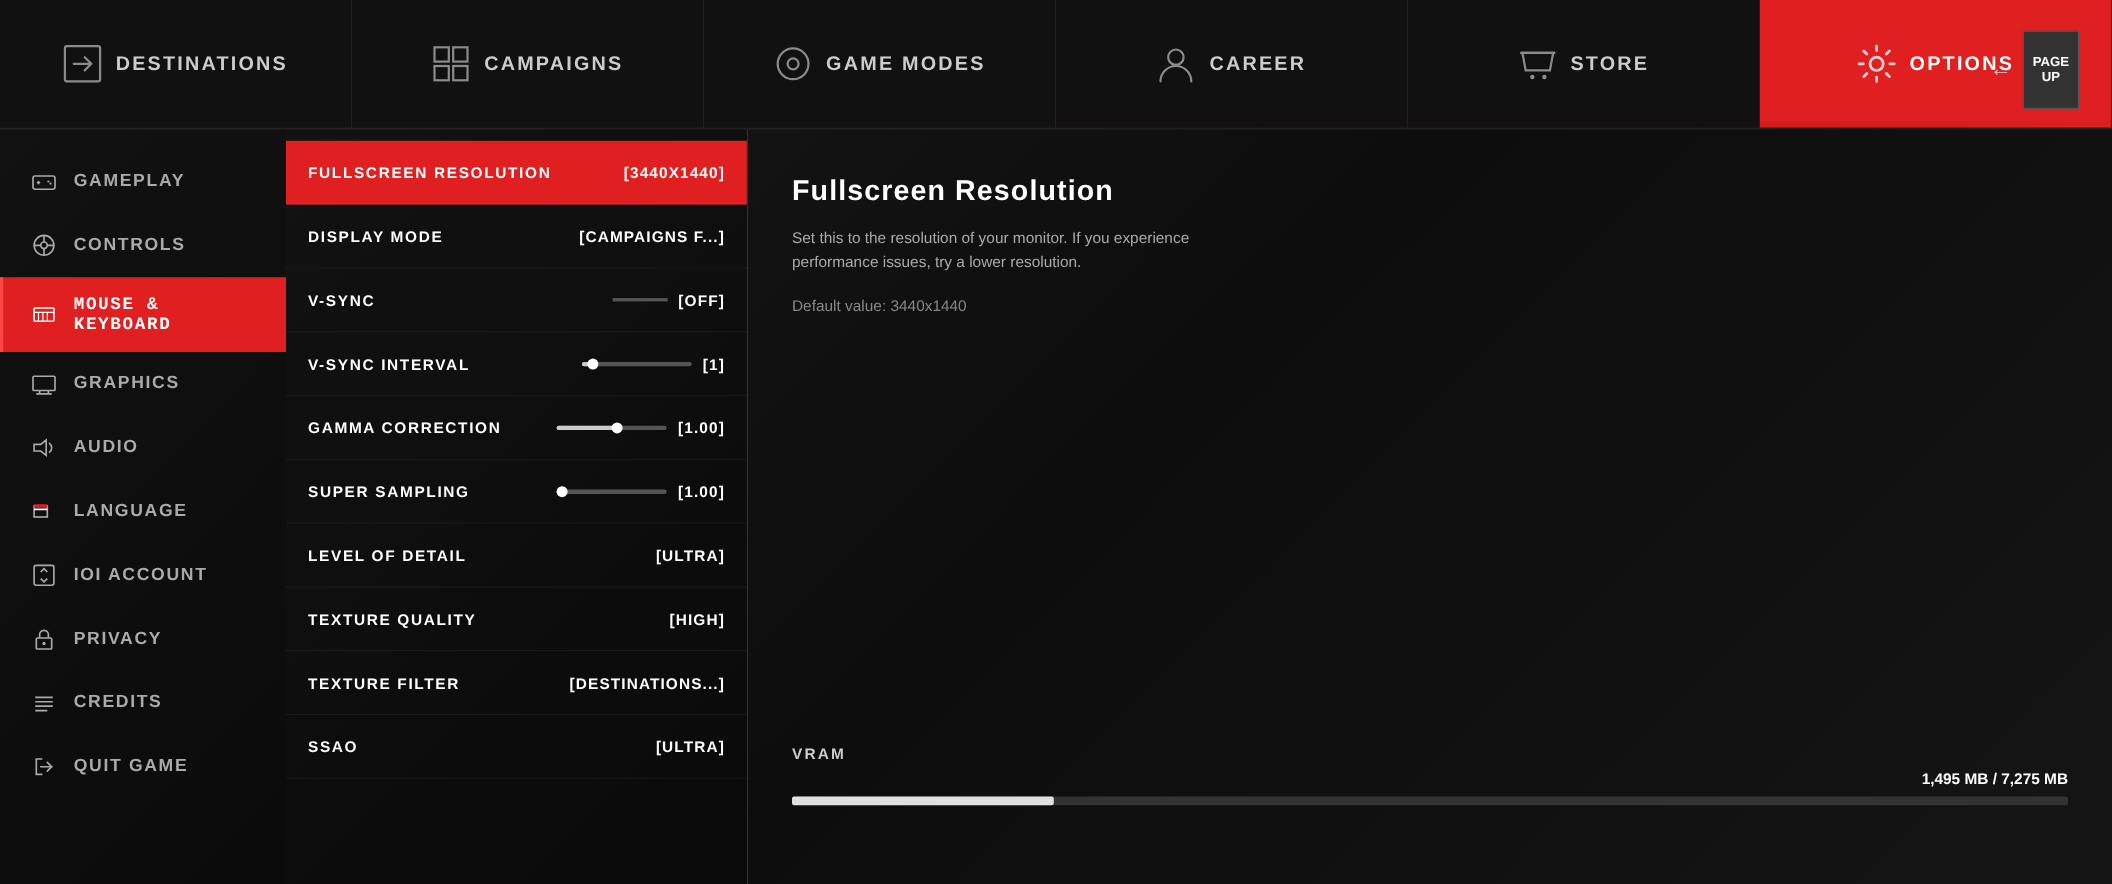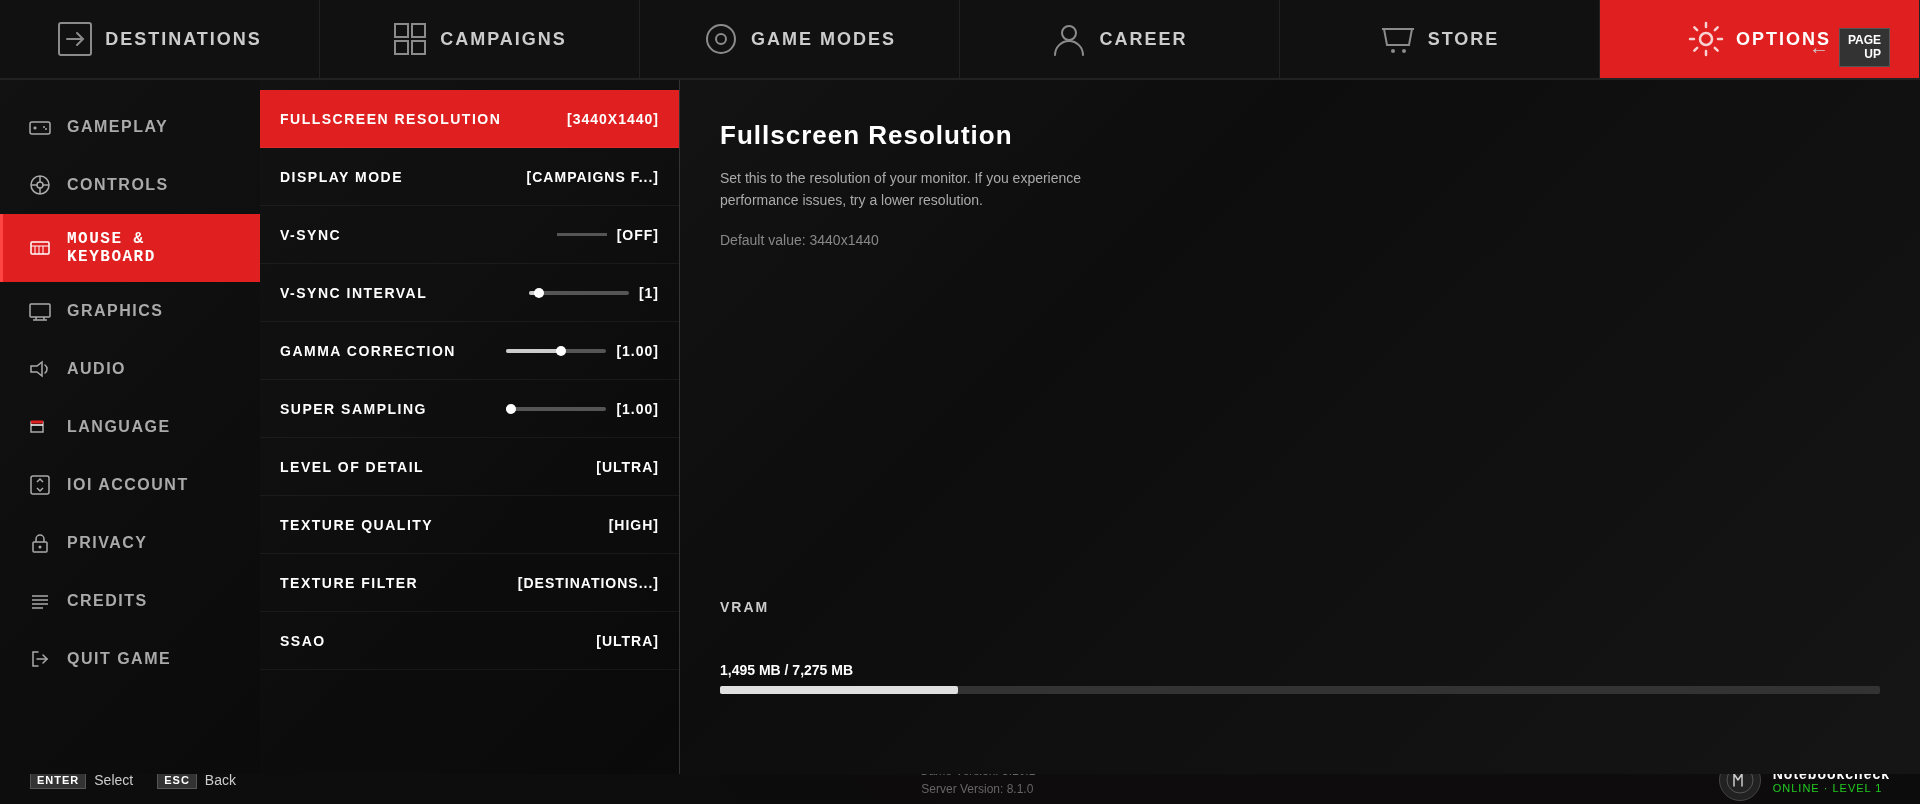--- a/index.html
+++ b/index.html
@@ -9,21 +9,21 @@
       background: #1a1a1a;
       font-family: 'Arial', sans-serif;
       overflow: hidden;
       color: #fff;
     }
 
     
     .top-nav {
       display: flex;
       align-items: stretch;
-      height: 80px;
+      height: 118px;
       background: #111;
       border-bottom: 2px solid #222;
     }
     .nav-item {
       display: flex;
       align-items: center;
       justify-content: center;
       gap: 12px;
       flex: 1;
       padding: 0 20px;
@@ -53,26 +53,26 @@
       right: 30px;
       display: flex;
       align-items: center;
       gap: 10px;
       z-index: 10;
     }
     .page-up-btn {
       background: #333;
       border: 1px solid #555;
       color: #fff;
-      padding: 4px 8px;
+      padding: 20px 8px;
       font-size: 12px;
       font-weight: bold;
       cursor: pointer;
       line-height: 1.2;
-      text-align: right;
+      text-align: center;
     }
     .arrow-left {
       color: #ccc;
       font-size: 20px;
       cursor: pointer;
     }
 
     
     .main-content {
       display: flex;
@@ -210,23 +210,22 @@
     
     .vram-section {
       position: absolute;
       bottom: 80px;
       left: 40px;
       right: 40px;
     }
     .vram-header {
       display: flex;
       justify-content: space-between;
-      align-items: flex-start;
+      align-items: center;
       margin-bottom: 8px;
-      flex-direction: column;
     }
     .vram-label {
       font-size: 14px;
       font-weight: bold;
       letter-spacing: 2px;
       color: #ccc;
     }
     .vram-value {
       font-size: 14px;
       color: #fff;

